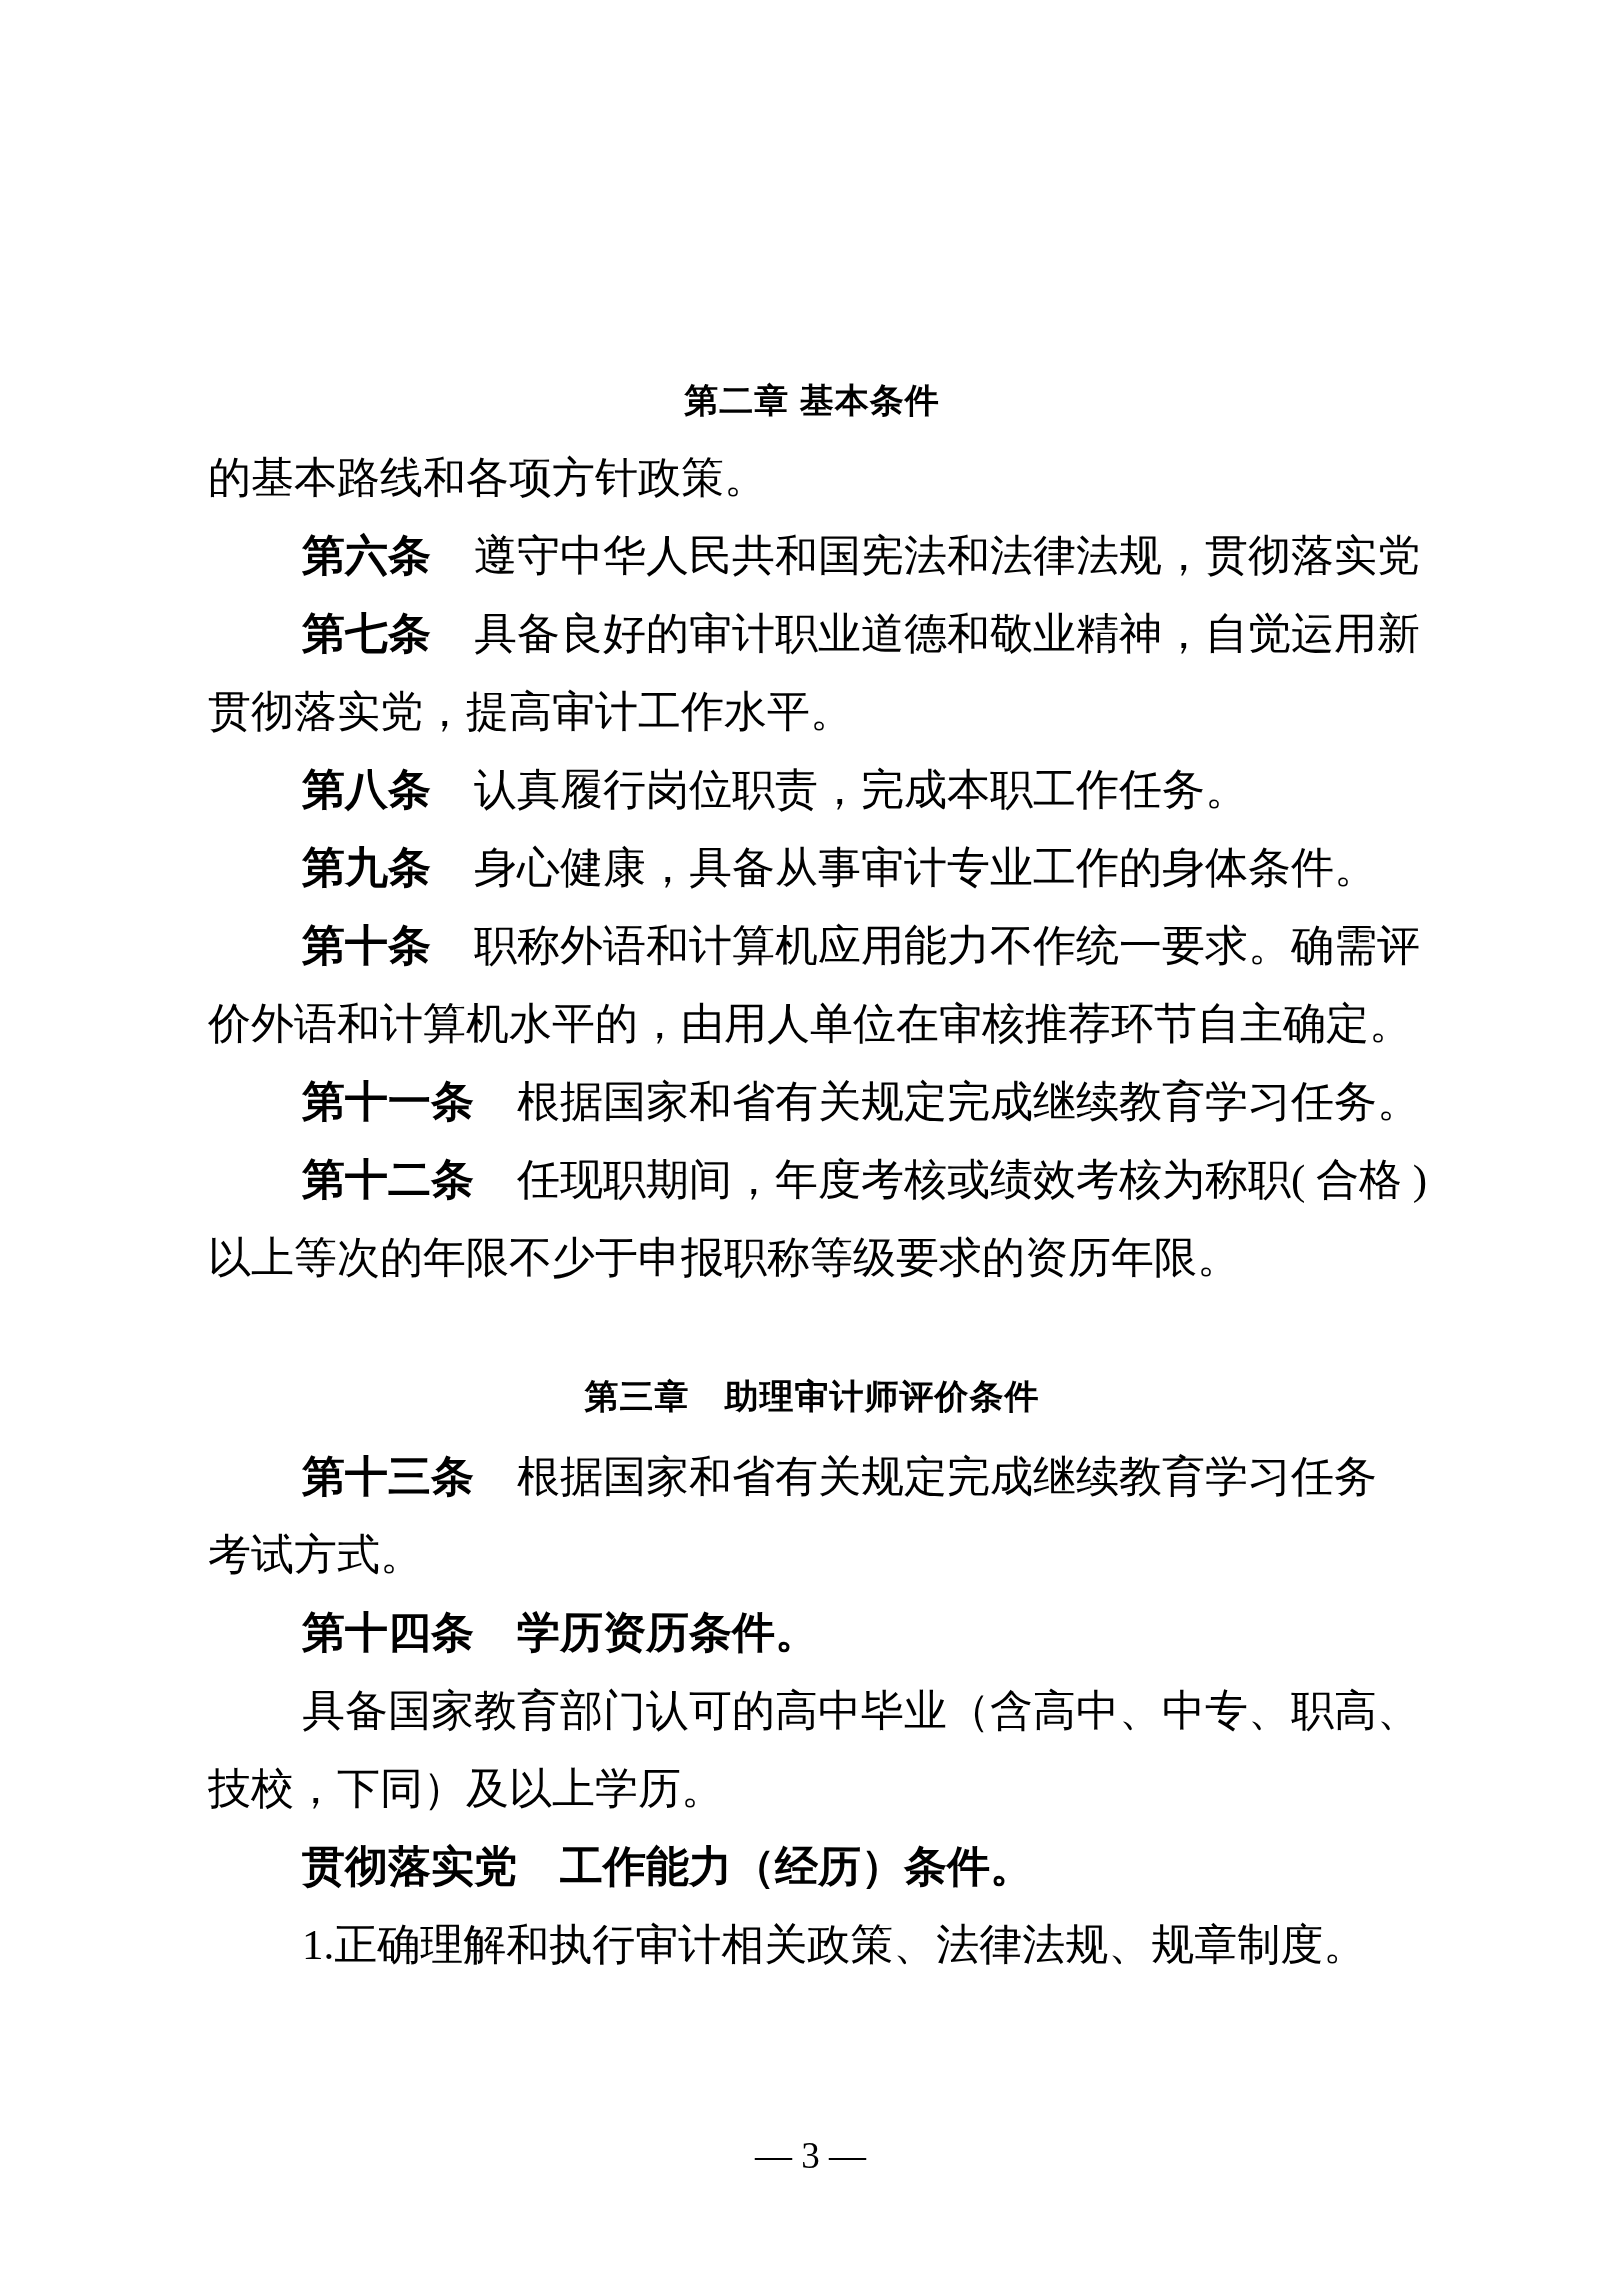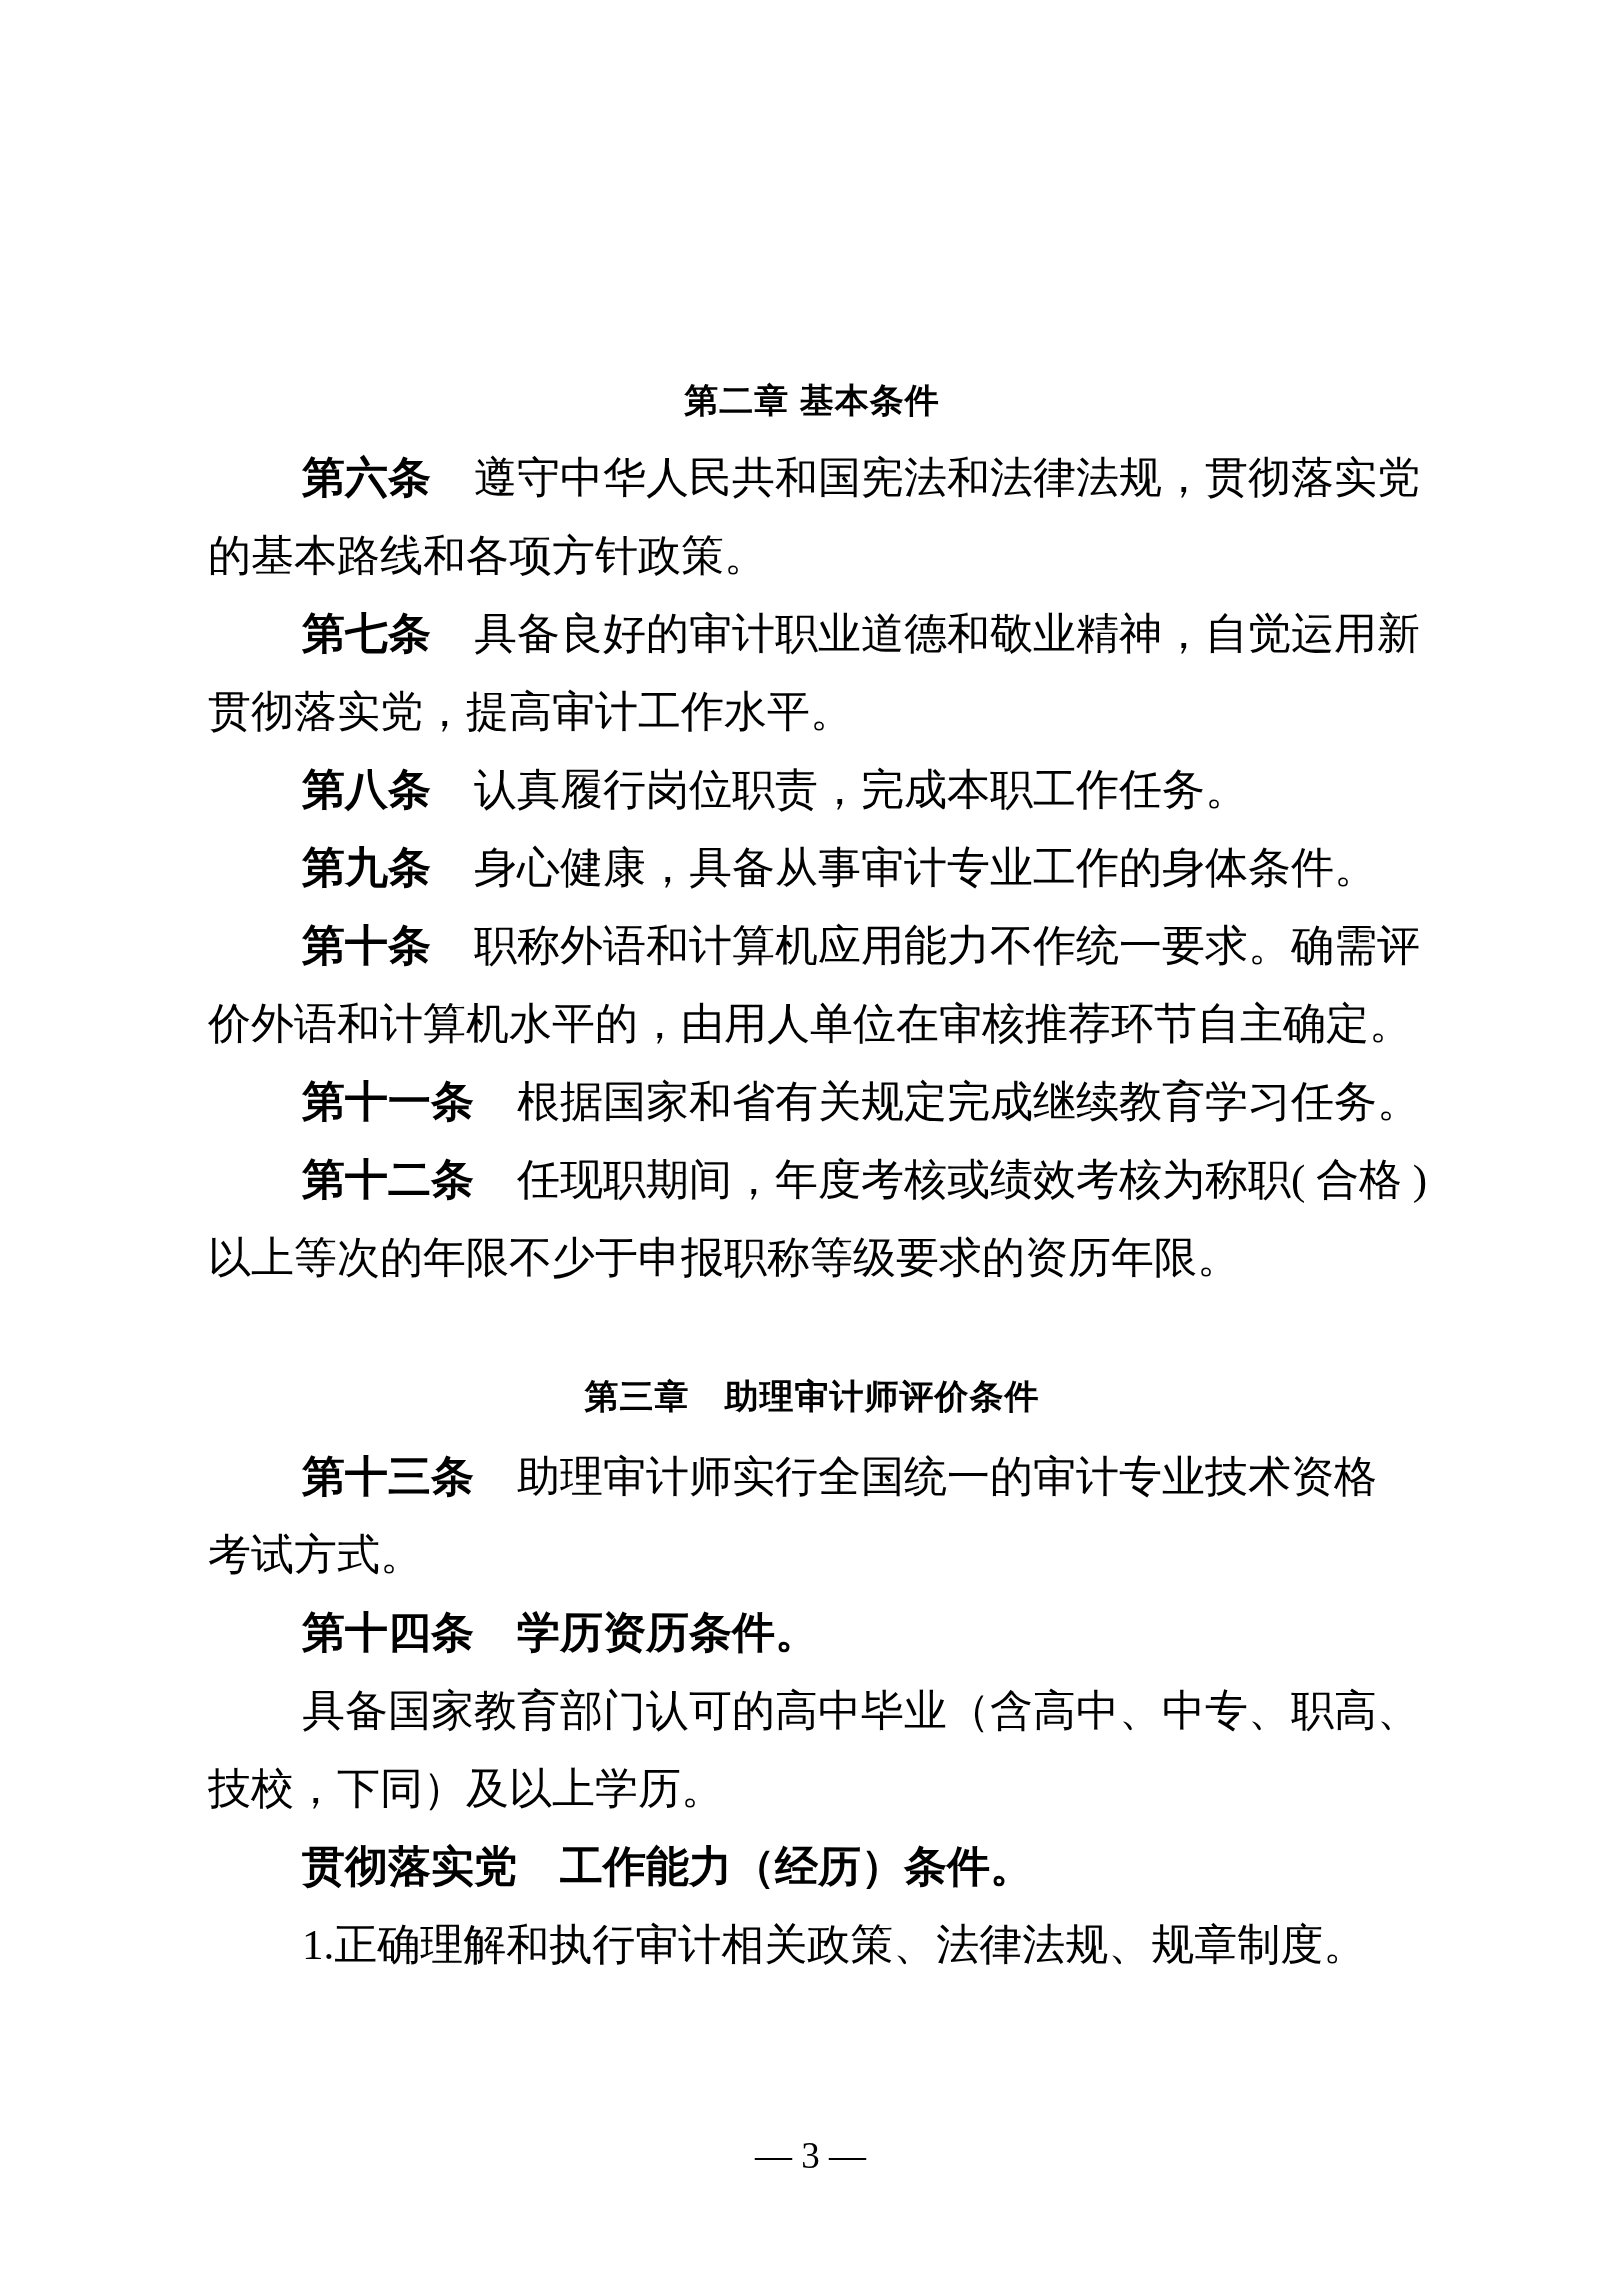--- a/index.html
+++ b/index.html
@@ -47,37 +47,37 @@
 </head>
 <body>
 
 <div class="page">
   <div class="content">
 
     <div class="chapter">
       <span>第二章 基本条件</span>
     </div>
 
+    <div class="line"><span>的基本路线和各项方针政策。</span></div>
     <div class="line indent"><span class="lead">第六条</span><span>　遵守中华人民共和国宪法和法律法规，贯彻落实党</span></div>
-    <div class="line"><span>的基本路线和各项方针政策。</span></div>
     <div class="line indent"><span class="lead">第七条</span><span>　具备良好的审计职业道德和敬业精神，自觉运用新</span></div>
     <div class="line"><span>贯彻落实党，提高审计工作水平。</span></div>
     <div class="line indent"><span class="lead">第八条</span><span>　认真履行岗位职责，完成本职工作任务。</span></div>
     <div class="line indent"><span class="lead">第九条</span><span>　身心健康，具备从事审计专业工作的身体条件。</span></div>
     <div class="line indent"><span class="lead">第十条</span><span>　职称外语和计算机应用能力不作统一要求。确需评</span></div>
     <div class="line"><span>价外语和计算机水平的，由用人单位在审核推荐环节自主确定。</span></div>
     <div class="line indent"><span class="lead">第十一条</span><span>　根据国家和省有关规定完成继续教育学习任务。</span></div>
     <div class="line indent"><span class="lead">第十二条</span><span>　任现职期间，年度考核或绩效考核为称职( 合格 )</span></div>
     <div class="line"><span>以上等次的年限不少于申报职称等级要求的资历年限。</span></div>
 
     <div class="chapter gap-before">
       <span>第三章　助理审计师评价条件</span>
     </div>
 
-    <div class="line indent"><span class="lead">第十三条</span><span>　助理审计师实行全国统一的审计专业技术资格</span></div>
+    <div class="line indent"><span class="lead">第十三条</span><span>　根据国家和省有关规定完成继续教育学习任务</span></div>
     <div class="line"><span>考试方式。</span></div>
     <div class="line indent"><span class="lead">第十四条</span><span class="b">　学历资历条件。</span></div>
     <div class="line indent"><span>具备国家教育部门认可的高中毕业（含高中、中专、职高、</span></div>
     <div class="line"><span>技校，下同）及以上学历。</span></div>
     <div class="line indent"><span class="lead">贯彻落实党</span><span class="b">　工作能力（经历）条件。</span></div>
     <div class="line indent"><span>1.正确理解和执行审计相关政策、法律法规、规章制度。</span></div>
 
   </div>
 
   <div class="footer">

